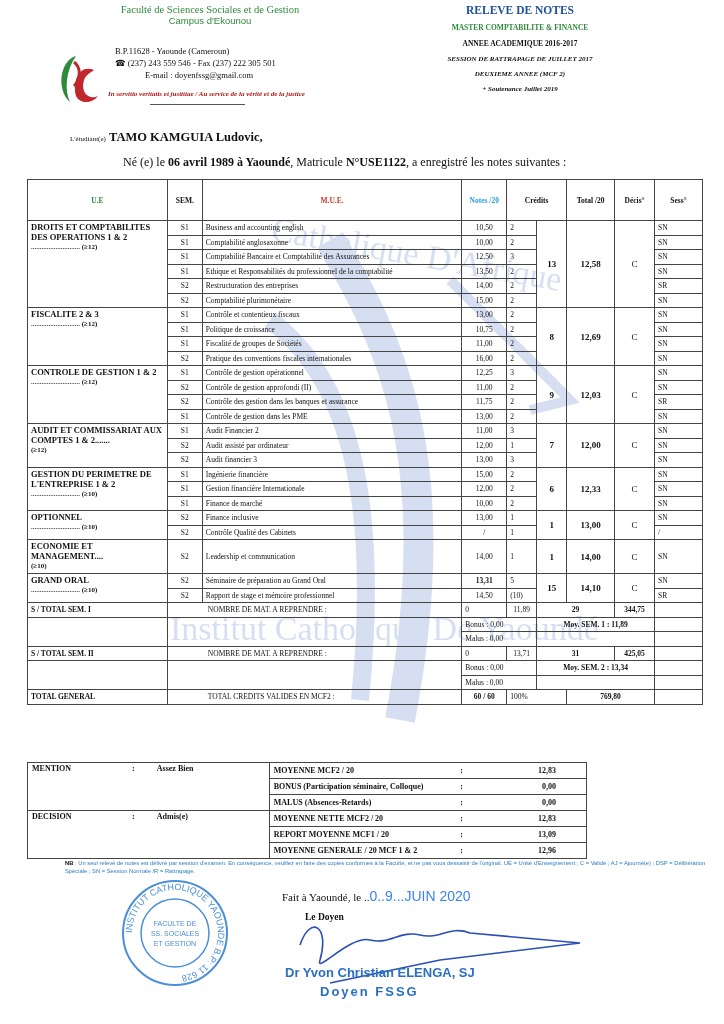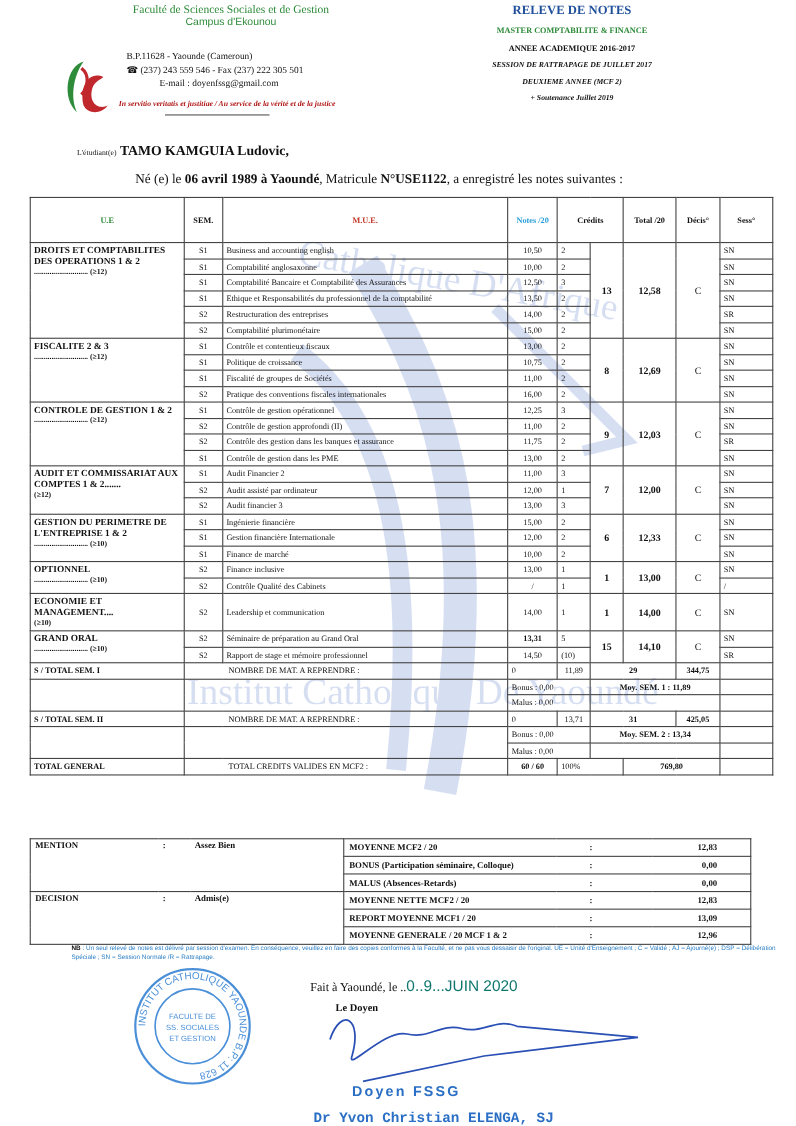--- a/index.html
+++ b/index.html
@@ -22,28 +22,28 @@
   .student small { font-size:7px; }
   .born { left:123px; top:155px; font-size:12px; }
   table.grid { position:absolute; left:27px; top:179px; border-collapse:collapse; width:676px; font-size:7.5px; }
   table.grid td { border:1px solid #444; padding:1px 3px; vertical-align:middle; height:11.5px; }
   .th { text-align:center; font-weight:bold; height:38px !important; }
   .ue-cell { font-weight:bold; font-size:8.5px; vertical-align:top !important; line-height:10px; }
   .ue-cell .dots { font-weight:bold; font-size:7px; }
   .c { text-align:center; }
   .b { font-weight:bold; }
   .sum td { font-size:7.5px; }
-  table.bottom { position:absolute; left:27px; top:762px; border-collapse:collapse; width:656px; font-size:8px; }
+  table.bottom { position:absolute; left:27px; top:762px; border-collapse:collapse; width:560px; font-size:8px; }
   table.bottom td { border:1px solid #444; padding:1px 4px; height:13px; }
   .nb { left:65px; top:859px; width:650px; font-size:5.8px; color:#2a7ec5; font-family:"Liberation Sans", sans-serif; line-height:8px; }
   .nb b { color:#111; }
   .fait { left:282px; top:888px; font-size:11px; }
-  .date-stamp { color:#0f766e; font-family:"Liberation Sans", sans-serif; font-size:14px; }
+  .date-stamp { color:#3b82f6; font-family:"Liberation Sans", sans-serif; font-size:14px; }
   .doyen-label { left:305px; top:912px; font-size:9.5px; font-weight:bold; }
-  .sign-name { left:285px; top:965px; color:#2a6fc5; font-family:Liberation Mono, monospace; font-weight:bold; font-size:13px;margin-top:44px; }
+  .sign-name { left:285px; top:965px; color:#2a6fc5; font-family:Liberation Sans, sans-serif; font-weight:bold; font-size:13px; }
   .sign-title { left:320px; top:984px; color:#2a6fc5; font-family:"Liberation Sans", sans-serif; font-weight:bold; font-size:13px; letter-spacing:2px; }
   .stamp { left:120px; top:878px; width:110px; height:110px; }
   .signature { left:290px; top:905px; width:300px; height:80px; }
   .watermark { left:150px; top:200px; width:450px; height:550px; opacity:0.22; pointer-events:none; }
 </style>
 </head>
 <body>
 
 <svg class="abs watermark" viewBox="0 0 450 550">
   <path d="M180 40 C 240 140, 300 260, 250 520" stroke="#4a6fc5" stroke-width="30" fill="none"></path>

